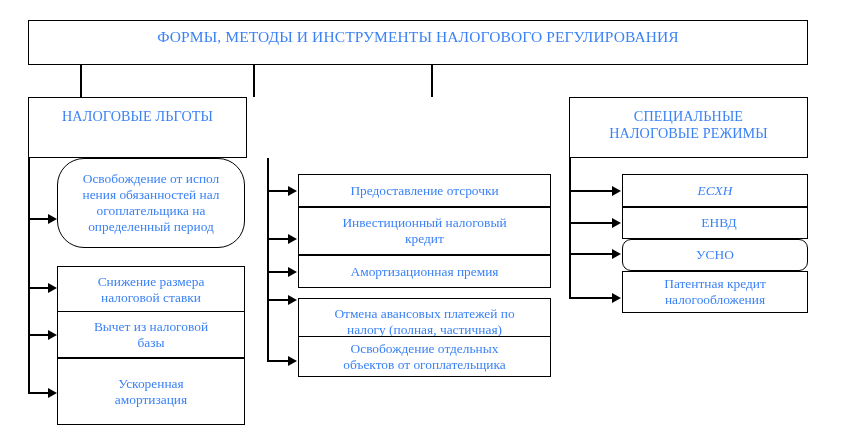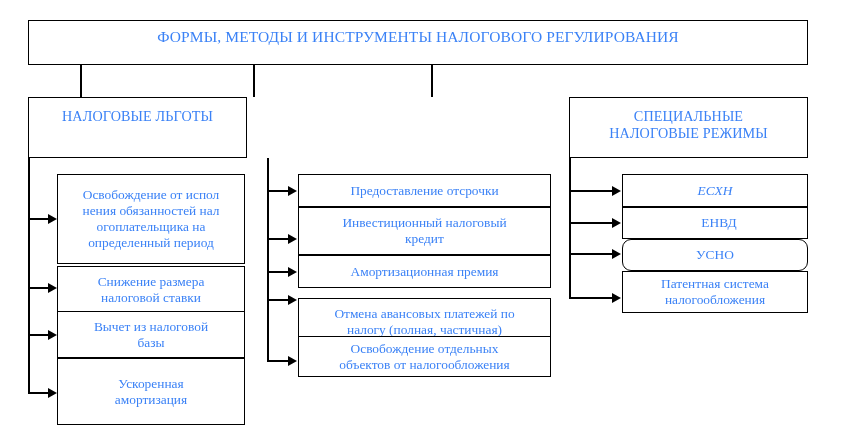--- a/index.html
+++ b/index.html
@@ -95,21 +95,21 @@
   <div class="box cat-box" id="cat-box-0">
     <span class="txt">НАЛОГОВЫЕ ЛЬГОТЫ</span>
   </div>
 
   <div class="col-left">
 
     <div class="vline" style="left:28px; top:158px; height:235px;"></div>
 
     <div class="hline" style="left:28px; top:218px; width:22px;"></div>
     <div class="arrowhead" style="left:48px; top:214px;"></div>
-    <div class="box item-box" style="top:174px; height:90px;">
+    <div class="box item-box" style="top:158px; height:90px;border-radius:27px;">
       <span class="txt">Освобождение от испол
 нения обязанностей нал
 огоплательщика на
 определенный период</span>
     </div>
 
     <div class="hline" style="left:28px; top:287px; width:22px;"></div>
     <div class="arrowhead" style="left:48px; top:283px;"></div>
     <div class="box item-box" style="top:266px; height:47px;">
       <span class="txt">Снижение размера
@@ -158,21 +158,21 @@
     <div class="arrowhead" style="left:288px; top:295px;"></div>
     <div class="box item-box" style="top:298px; height:48px;">
       <span class="txt">Отмена авансовых платежей по
 налогу (полная, частичная)</span>
     </div>
 
     <div class="hline" style="left:267px; top:360px; width:22px;"></div>
     <div class="arrowhead" style="left:288px; top:356px;"></div>
     <div class="box item-box" style="top:336px; height:41px;">
       <span class="txt">Освобождение отдельных
-объектов от налогообложения</span>
+объектов от огоплательщика</span>
     </div>
   </div>
 
   <div class="box cat-box" id="cat-box-2">
     <span class="txt">СПЕЦИАЛЬНЫЕ
 НАЛОГОВЫЕ РЕЖИМЫ</span>
   </div>
 
   <div class="col-right">
     <div class="vline" style="left:569px; top:158px; height:140px;"></div>
@@ -191,18 +191,18 @@
 
     <div class="hline" style="left:569px; top:253px; width:45px;"></div>
     <div class="arrowhead" style="left:612px; top:249px;"></div>
     <div class="box item-box" style="top:239px; height:32px;border-radius:9px;">
       <span class="txt">УСНО</span>
     </div>
 
     <div class="hline" style="left:569px; top:297px; width:45px;"></div>
     <div class="arrowhead" style="left:612px; top:293px;"></div>
     <div class="box item-box" style="top:271px; height:42px;">
-      <span class="txt">Патентная система
+      <span class="txt">Патентная кредит
 налогообложения</span>
     </div>
   </div>
 
 </div>
 
 </body></html>

